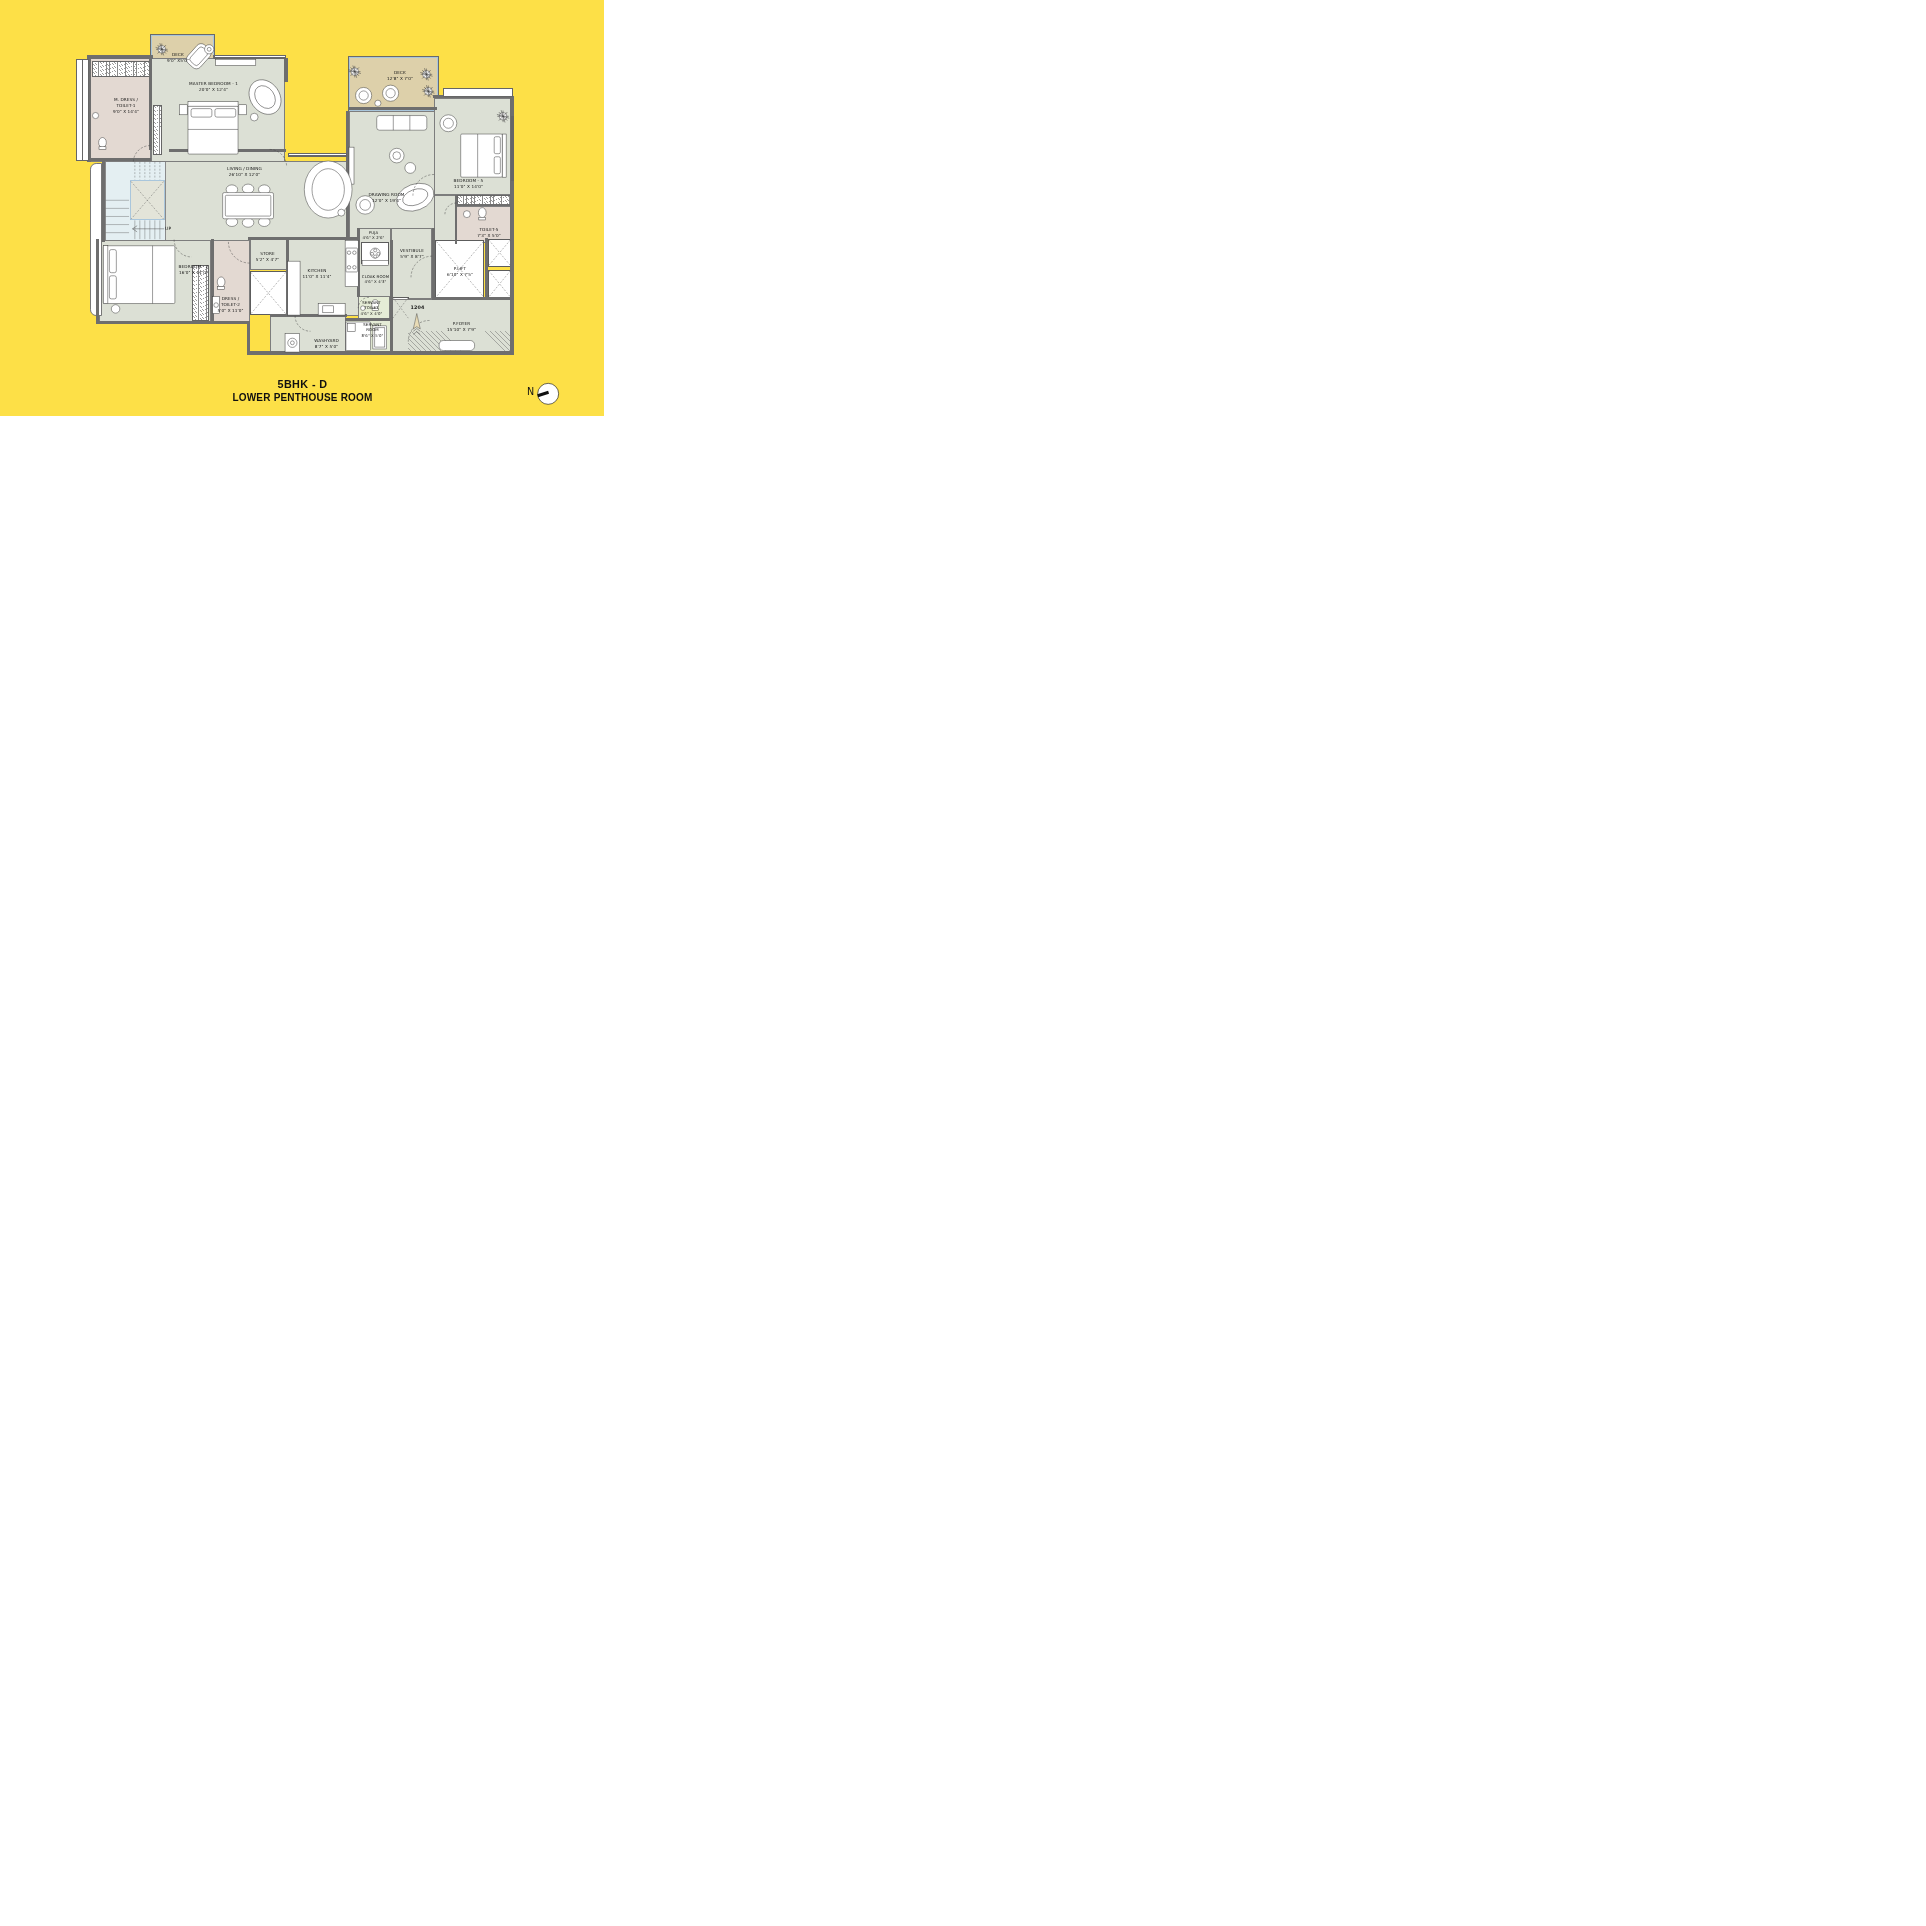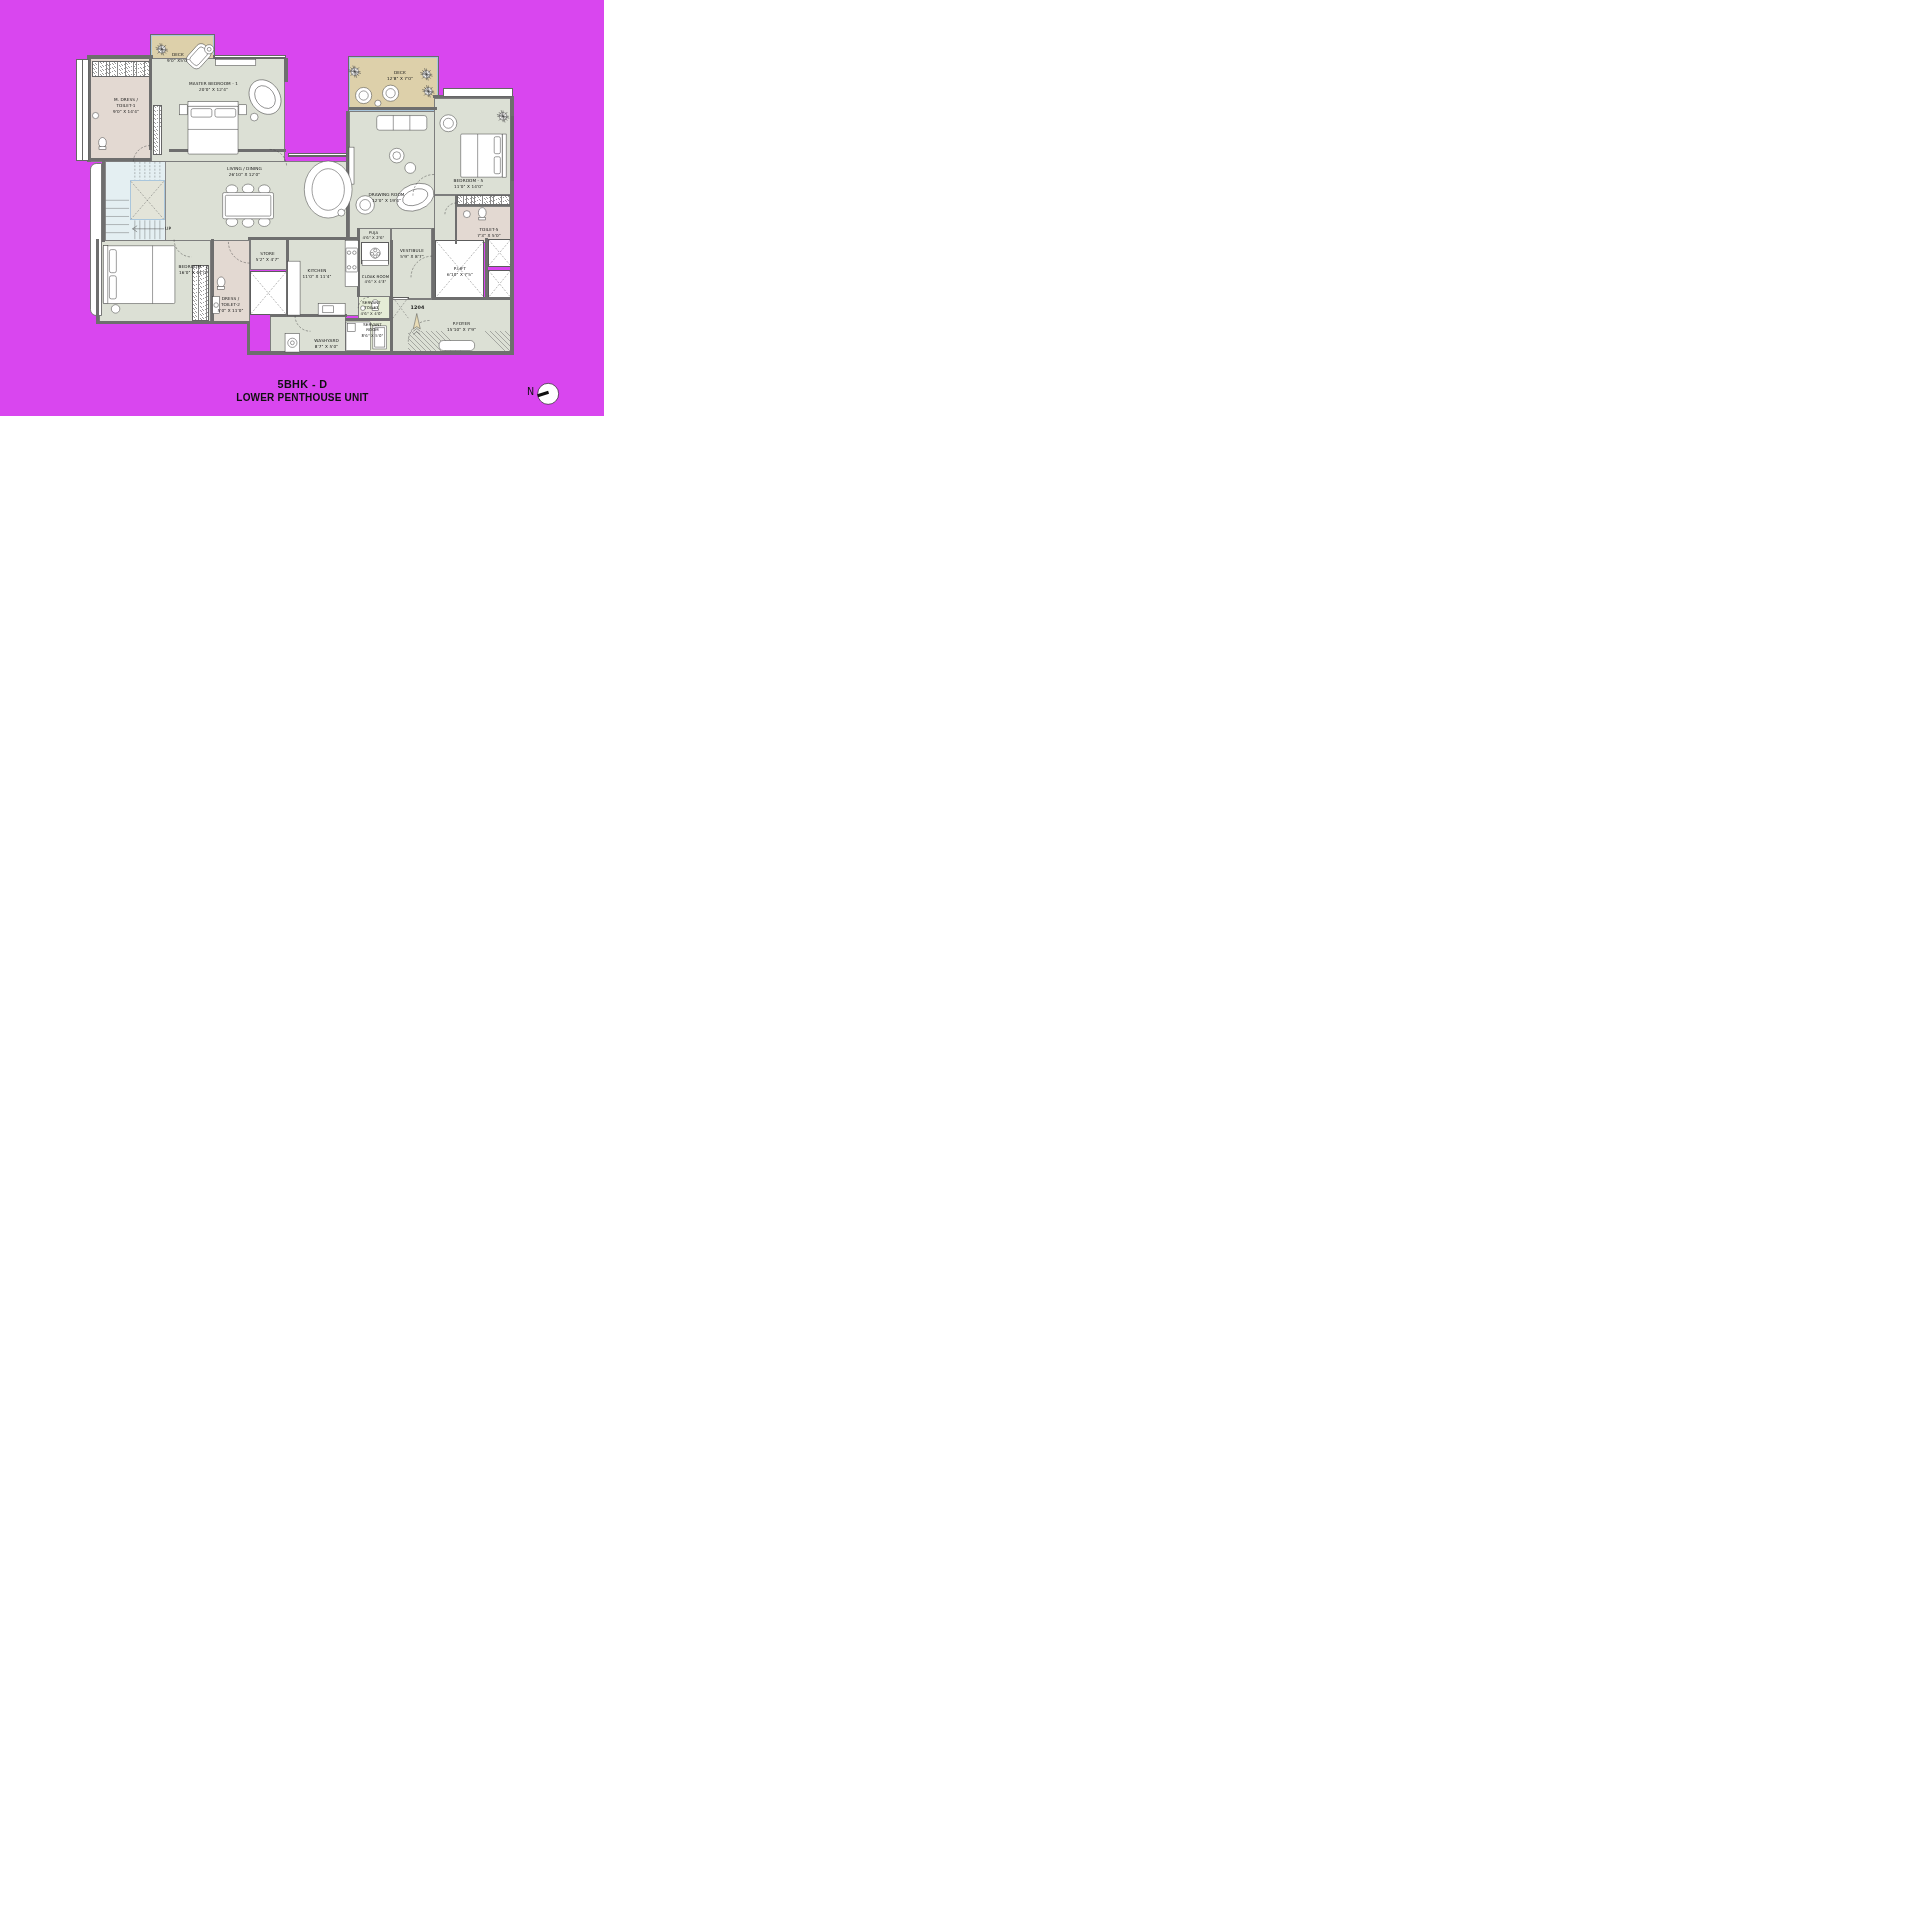--- a/index.html
+++ b/index.html
@@ -1,16 +1,16 @@
 <!DOCTYPE html>
 <html style="font-size:6.2px"><head>
 <meta charset="utf-8">
 <style>
   html,body{margin:0;padding:0;background:#fff}
-  .plan{position:relative;width:604px;height:416px;background:#d946ef;
+  .plan{position:relative;width:604px;height:416px;background:#fde047;
         font-family:"DejaVu Sans",sans-serif;overflow:hidden}
   .r{position:absolute;border:0.8px solid #7d7d7d;box-sizing:border-box}
   .sage{background:#dce0d5}
   .pink{background:#e3d9d2}
   .deck{background:#ddd0aa;border:1.2px solid #a9c6dc;outline:0.6px solid #6a6a6a}
   .white{background:#fff;border:0.6px solid #5c5c5c}
   .green{background:#e5ecd6}
   .blue{background:#e4eff2;border:0.6px solid #8a8a8a}
   .void{background:#e3e4d9;border:0.8px solid #a9c6dc}
   .hatch{background-color:#fff;border:0.6px solid #666;
@@ -394,21 +394,21 @@
 
   <div class="lbl up" style="left:165px;top:226px;width:15.4px">
     <span>UP</span>
   </div>
   <div class="lbl unit" style="left:408px;top:305px;width:19px">
     <span>1204</span>
   </div>
 
   <div class="title">
     <div class="t1">5BHK - D</div>
-    <div class="t2">LOWER PENTHOUSE UNIT</div>
+    <div class="t2">LOWER PENTHOUSE ROOM</div>
   </div>
 
   <div class="north">
     <span class="nl">N</span>
     <svg width="39" height="28" viewBox="0 0 100 72">
       <circle cx="62" cy="33" r="27" fill="#fff" stroke="#111" stroke-width="1.6"></circle>
       <line x1="35" y1="38" x2="63" y2="29" stroke="#111" stroke-width="8"></line>
     </svg>
   </div>
 

